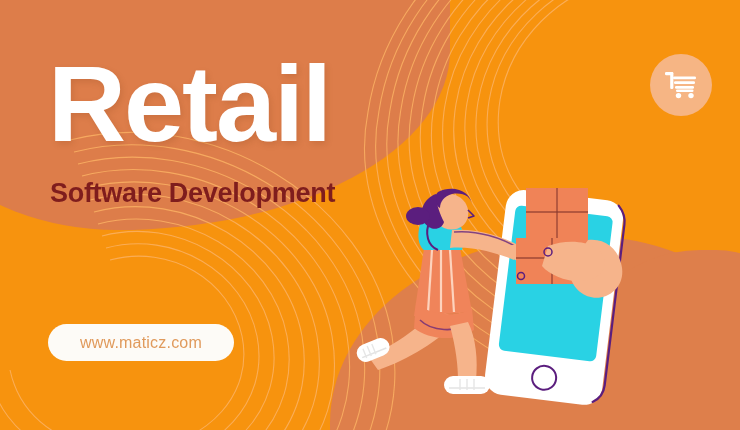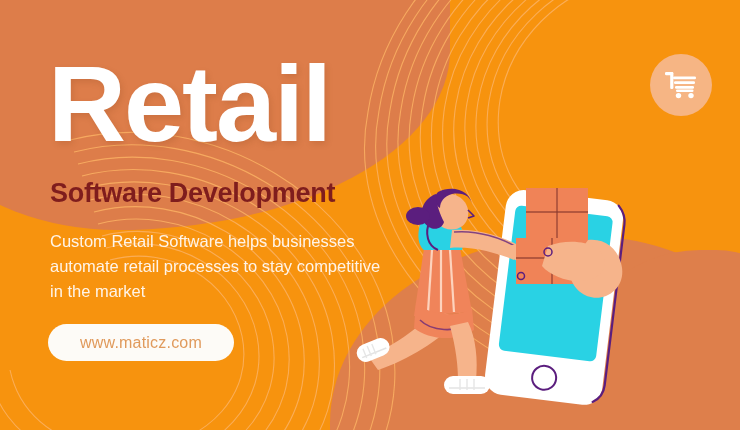--- a/index.html
+++ b/index.html
@@ -255,17 +255,16 @@
       <path d="M248 60 C264 58 276 68 280 80 C286 96 280 110 266 116 C250 122 234 112 230 96 L238 74 Z" fill="#F6B48B"></path>
       <path d="M208 66 C224 60 244 60 256 68 C268 76 268 92 254 98 C238 106 212 98 202 86 Z" fill="#F6B48B"></path>
       <circle cx="208" cy="72" r="4" fill="none" stroke="#5B1E7E" stroke-width="1.5"></circle>
       <circle cx="181" cy="96" r="3.5" fill="none" stroke="#5B1E7E" stroke-width="1.5"></circle>
     </svg>
   </div>
 
   <div class="content">
     <h1 class="headline">Retail</h1>
     <h2 class="subhead">Software Development</h2>
-    <p class="body-copy">Custom Retail Software helps businesses automate retail processes to stay competitive in the market</p>
     <button class="cta">www.maticz.com</button>
   </div>
 
 </div>
 
 </body></html>

